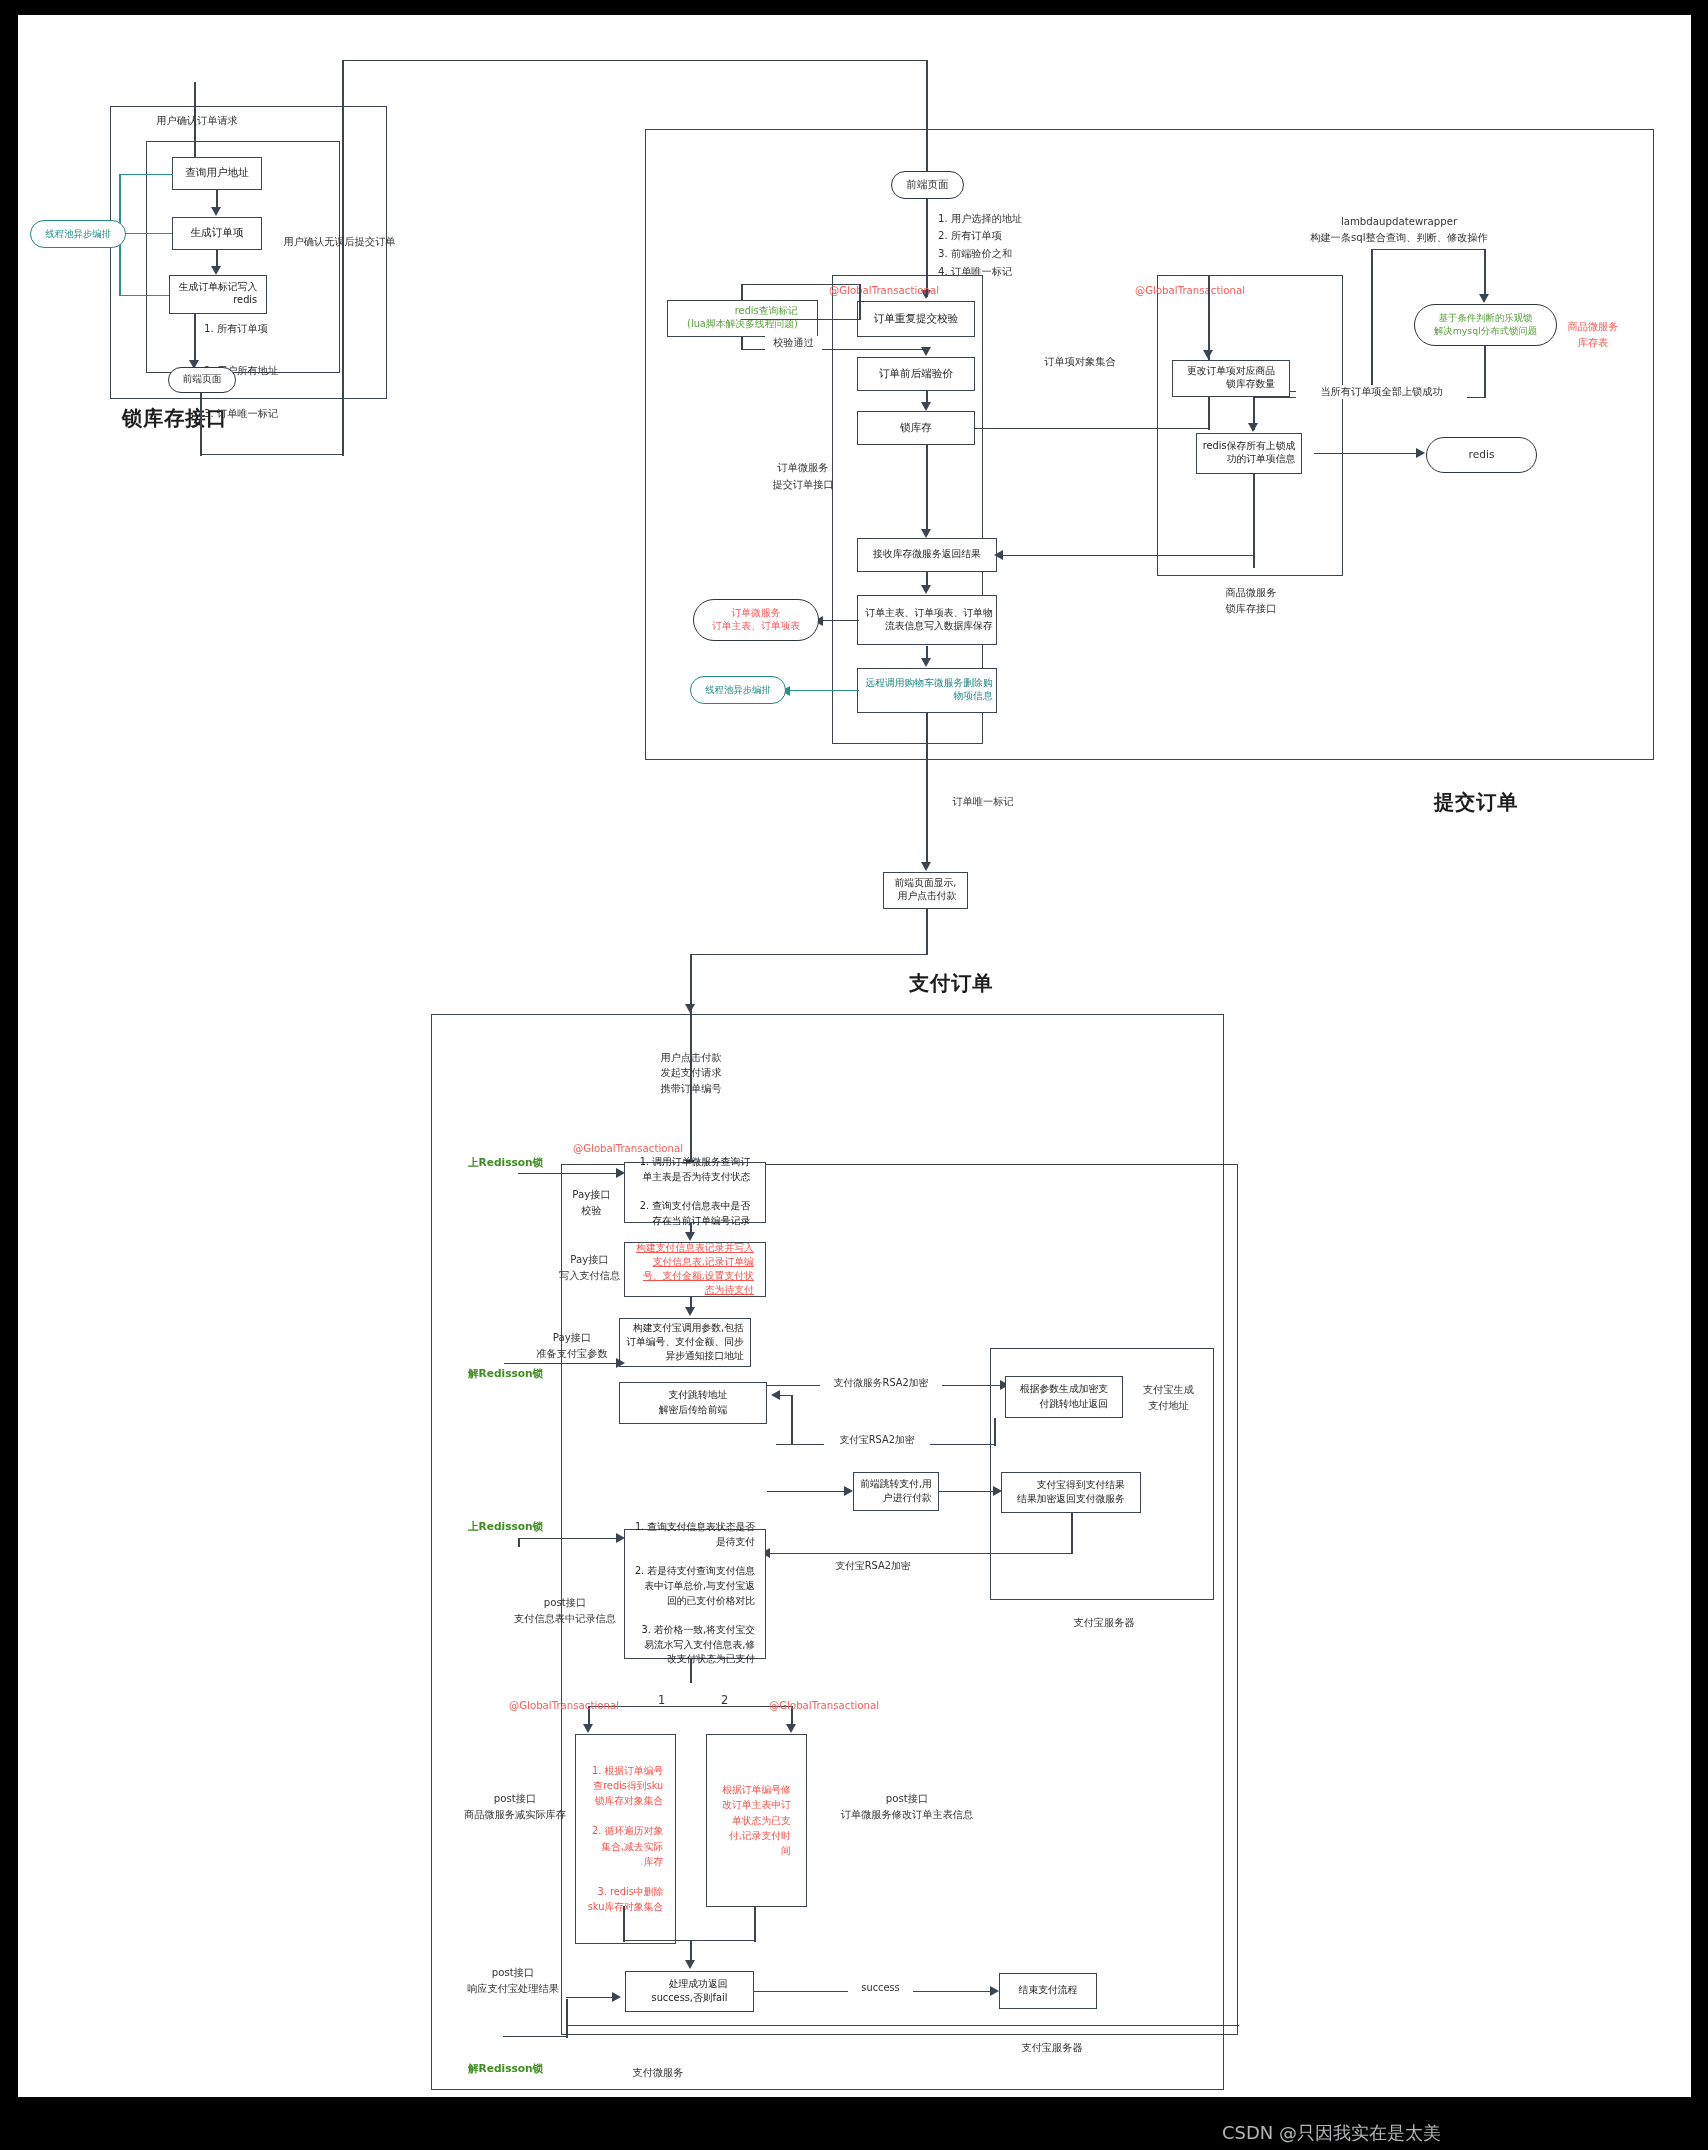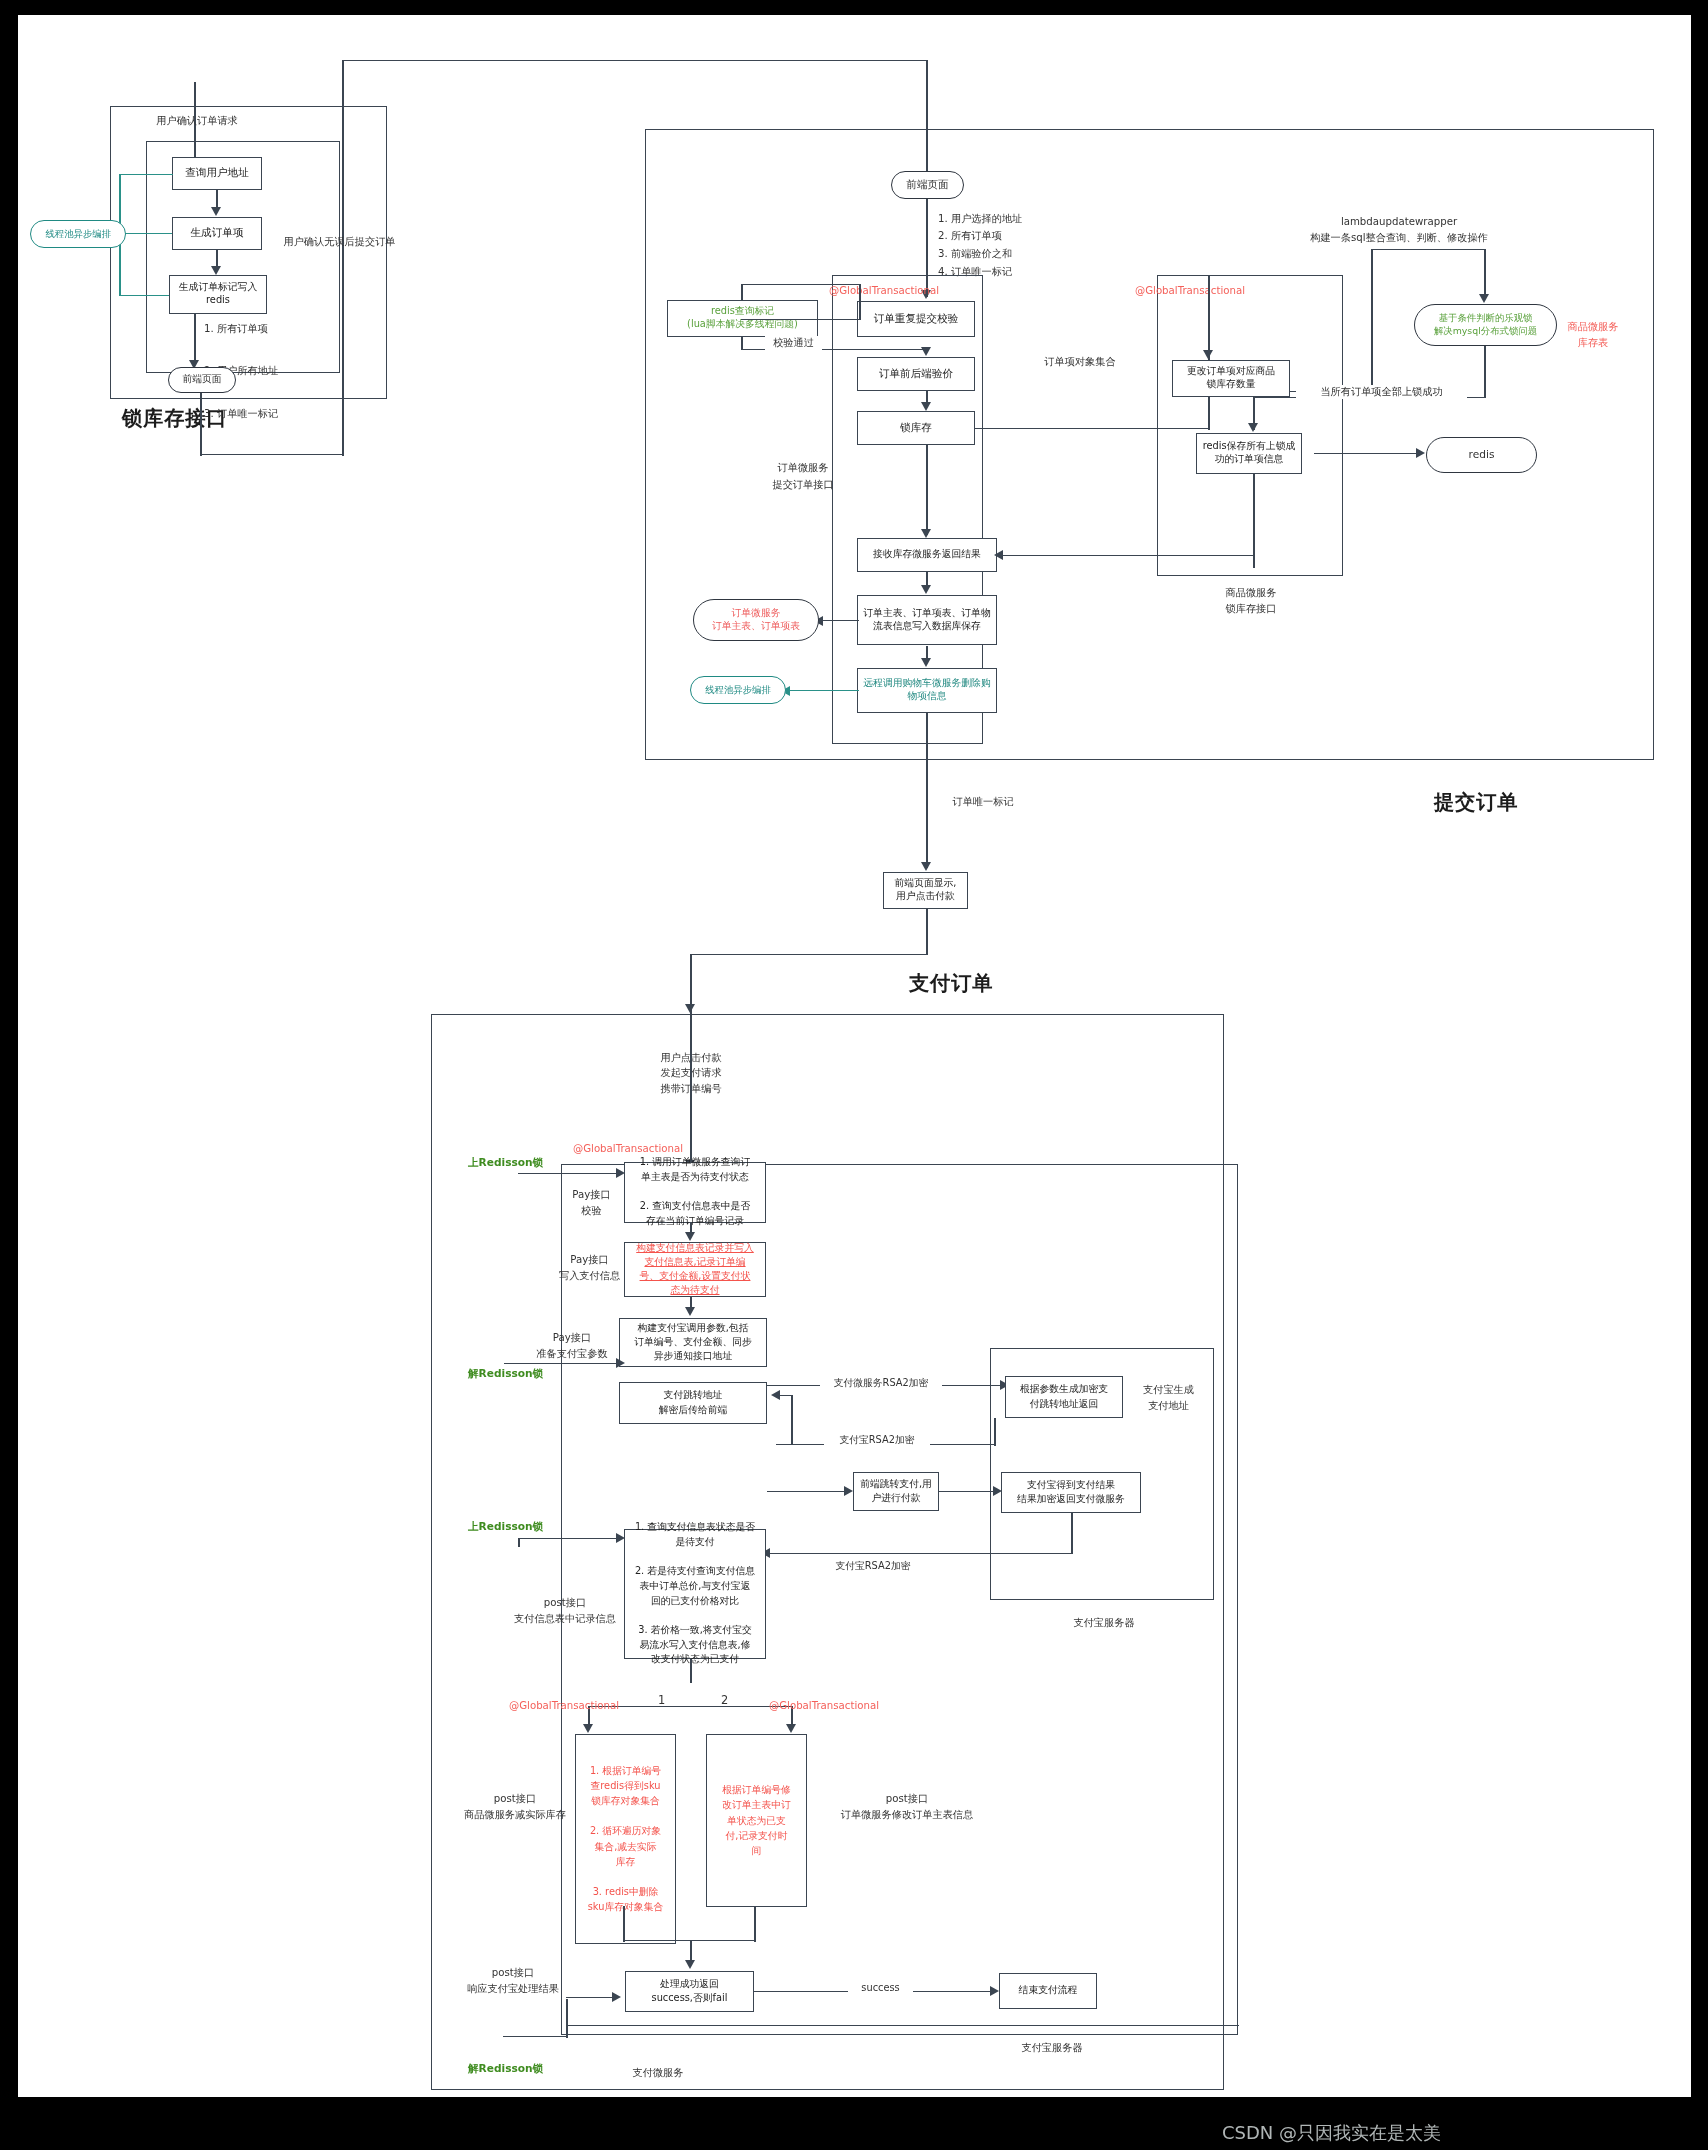--- a/index.html
+++ b/index.html
@@ -16,21 +16,21 @@
   }
   
   .box, .rbox, .stadium, .lbl, .vline, .hline, .arrowhead, .frame, .sec-title, .watermark{
     position:absolute;
     box-sizing:border-box;
   }
   .frame{border:1.6px solid #3b4551;background:transparent;}
   .box{
     border:1.6px solid #3b4551;background:#fff;
     display:flex;align-items:center;justify-content:center;
-    text-align:center;line-height:1.32;color:#222;
+    text-align:right;line-height:1.32;color:#222;
     padding:2.4px 3.3px;
   }
   .box.sm{font-size:10.6px;}
   .box.xs{font-size:9.8px;}
   .stadium{
     border:1.6px solid #2f3640;background:#fff;border-radius:813px;
     display:flex;align-items:center;justify-content:center;
     text-align:center;line-height:1.3;color:#333;font-size:10.6px;padding:1.6px 4.9px;
   }
   .stadium.teal{border-color:#1f8a83;color:#1f8a83;}
@@ -277,21 +277,21 @@
 支付信息表,记录订单编
 号、支付金额,设置支付状
 态为待支付</span>
       </div>
   <div class="lbl" style="left:533px;top:1237px;width:77px;line-height:1.6;">Pay接口
 写入支付信息</div>
 
   <div class="vline" style="left:672px;top:1282px;height:14.6px;"></div>
   <div class="arrowhead ar-down" style="left:667px;top:1292px;"></div>
 
-  <div class="box xs" style="left:601px;top:1303px;width:148px;height:49px;">
+  <div class="box xs" style="left:601px;top:1303px;width:132px;height:49px;">
         <span style="white-space:pre-line;line-height:1.45;">构建支付宝调用参数,包括
 订单编号、支付金额、同步
 异步通知接口地址</span>
       </div>
   <div class="lbl" style="left:505px;top:1315px;width:98px;line-height:1.6;">Pay接口
 准备支付宝参数</div>
 
   <div class="lbl green" style="left:450px;top:1351px;width:106px;font-size:10.6px;text-align:left;">解Redisson锁</div>
   <div class="hline" style="left:486px;top:1348px;width:116px;"></div>
   <div class="arrowhead ar-right" style="left:598px;top:1343px;"></div>

